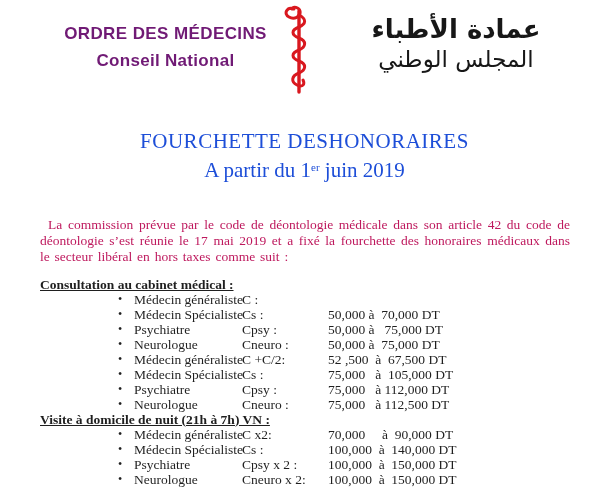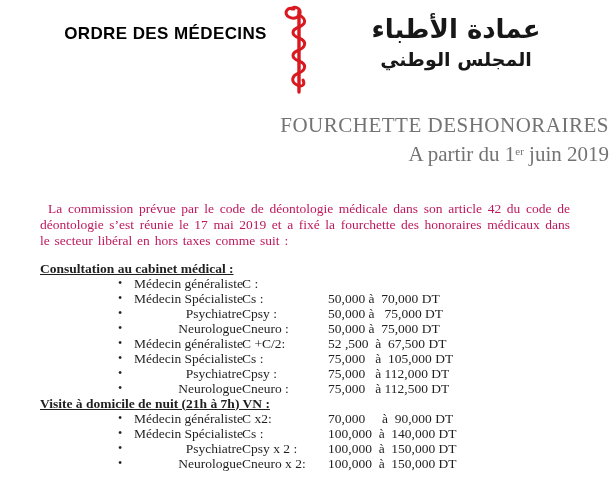--- a/index.html
+++ b/index.html
@@ -7,65 +7,66 @@
     width:609px;height:488px;overflow:hidden;background:#ffffff;
     font-family:"Liberation Serif",serif;color:#222;
     position:relative;
   }
   .page{position:relative;width:609px;height:488px;overflow:hidden;}
 
   
   .header{position:relative;height:100px;}
   .org-block{
     position:absolute;left:58px;top:24px;width:215px;text-align:center;
-    font-family:"Liberation Sans",sans-serif;color:#000000;
+    font-family:"Liberation Sans",sans-serif;color:#701a75;
   }
   .org-line1{font-size:17px;font-weight:700;letter-spacing:.4px;white-space:nowrap;}
   .org-line2{font-size:17px;font-weight:600;margin-top:7px;letter-spacing:.3px;}
   .logo{position:absolute;left:283px;top:5px;width:32px;height:90px;}
   .arabic-block{
     position:absolute;left:333px;top:12px;width:246px;text-align:center;
     font-family:"DejaVu Sans",sans-serif;color:#171717;direction:rtl;
   }
   .arabic-line1{font-size:26px;font-weight:700;line-height:34px;white-space:nowrap;text-align:center;}
-  .arabic-line2{font-size:19px;font-weight:700;line-height:26px;white-space:nowrap;}
+  .arabic-line2{font-size:23px;font-weight:400;line-height:26px;white-space:nowrap;}
 
   
-  .title-block{margin-top:12px;text-align:right;color:#737373;}
+  .title-block{margin-top:28px;text-align:center;color:#1d4ed8;}
   .title-line1{font-size:21px;letter-spacing:.5px;line-height:26px;}
   .title-line2{font-size:21px;line-height:26px;}
   .title-line2 sup{font-size:11px;vertical-align:6px;}
 
   
   .intro{
     margin:34px 39px 0 40px;
     font-size:13.5px;line-height:16.2px;text-align:justify;text-indent:8px;
     color:#be185d;word-spacing:1.5px;
   }
 
   
   .fees{margin-top:11px;font-size:13.5px;color:#1f1f1f;}
   .sec-heading{
     margin-left:40px;height:15px;line-height:15px;
     text-decoration:underline;white-space:nowrap;font-weight:bold;
   }
   .row{display:flex;height:15px;line-height:15px;white-space:nowrap;}
   .bullet{margin-left:118px;width:16px;font-size:12px;}
-  .rlabel{width:108px;text-align:right;}
+  .rlabel{width:108px;}
   .rcode{width:86px;}
   .rvalue{white-space:pre;}
 </style>
 </head>
 <body>
 
 <div class="page">
 
   <div class="header">
     <div class="org-block">
       <div class="org-line1">ORDRE DES MÉDECINS</div>
+      <div class="org-line2">Conseil National</div>
     </div>
 
     <div class="logo">
       <svg width="32" height="90" viewBox="0 0 32 90" xmlns="http://www.w3.org/2000/svg">
         <g fill="none" stroke="#d9181f" stroke-linecap="round">
           <path d="M16 6 L16 87" stroke-width="3.4"></path>
           <path d="M11 4 C4 1 0 9 6 12 C11 15 18 12 17 6 C16 2 10 1 9 4" stroke-width="3"></path>
           <path d="M16 10 C24 14 23 19 16 22 C8 25 8 30 16 33 C24 36 23 42 16 45 C8 48 8 53 16 56 C24 59 23 65 16 68 C8 71 8 77 14 80 C20 83 22 79 20 75" stroke-width="3"></path>
         </g>
       </svg>

